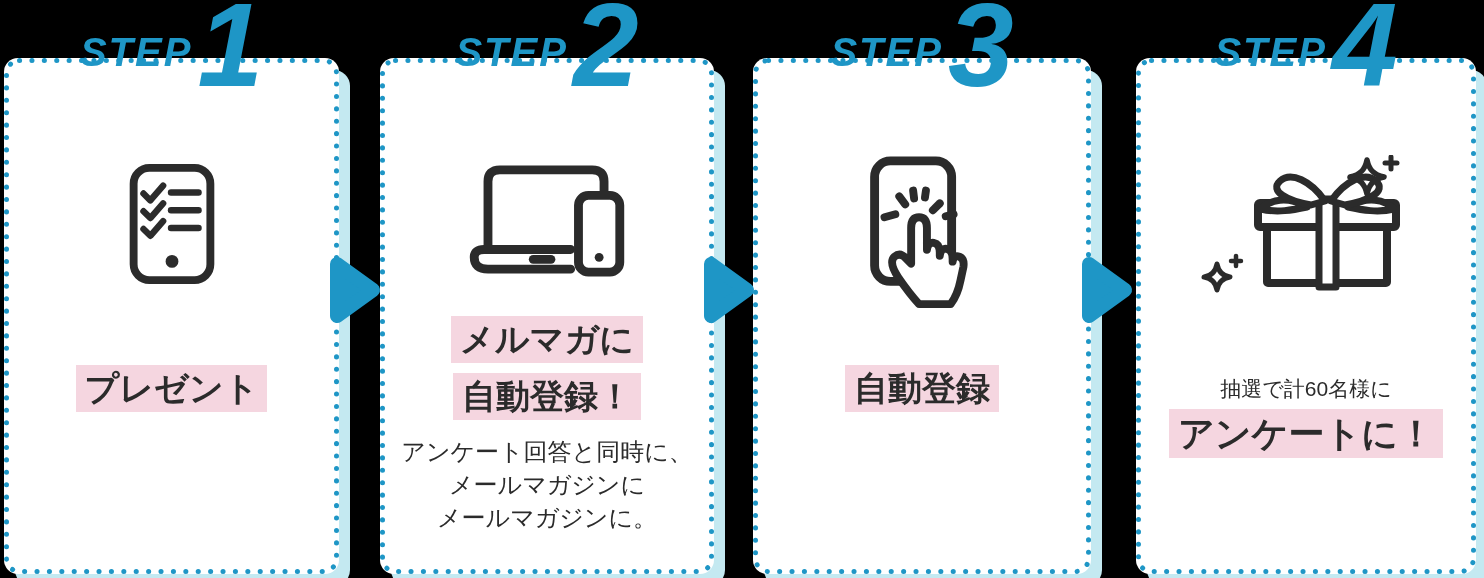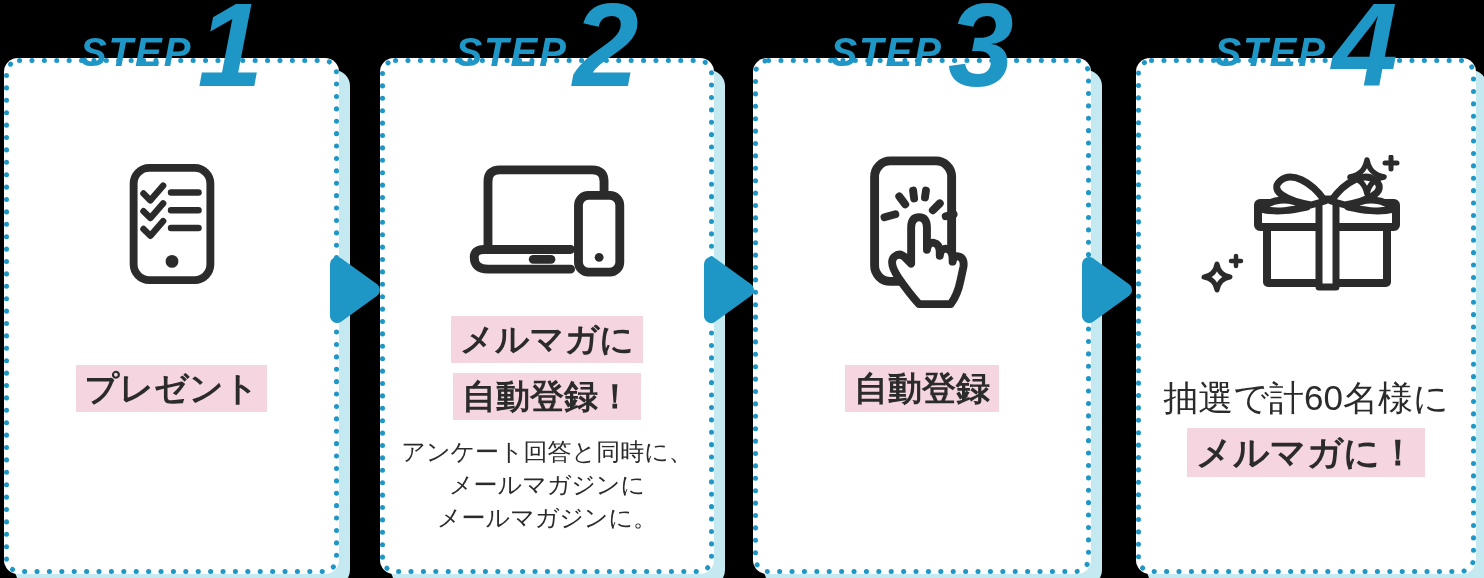--- a/index.html
+++ b/index.html
@@ -38,21 +38,21 @@
   .iw1{top:105px;} .iw2{top:100px;} .iw3{top:97px;} .iw4{top:97px;}
   .icon-wrap svg{color:var(--text-dark);}
 
   .text-block{position:absolute;left:0;width:100%;text-align:center;z-index:3;}
   .tb1{top:302px;} .tb2{top:253px;} .tb3{top:302px;} .tb4{top:315px;}
   .line{line-height:0;}
   .hl{display:inline-block;background:var(--highlight-pink);color:var(--text-dark);
       font-weight:bold;font-size:34px;line-height:1.2;padding:3px 9px;margin:5px 0;}
   .hl-big{font-size:36px;}
   .plain{display:inline-block;color:var(--text-dark);font-weight:500;
-         font-size:35px;line-height:1.3;margin:2px 0;}
+         font-size:21px;line-height:1.3;margin:2px 0;}
   .desc{margin-top:10px;color:var(--text-dark);font-size:24px;line-height:1.38;font-weight:400;}
 
   .arrow{position:absolute;top:252px;z-index:4;}
   .a1{left:326px;} .a2{left:700px;} .a3{left:1078px;}
   .arrow svg path{fill:var(--accent-blue);stroke:var(--accent-blue);
                   stroke-width:14;stroke-linejoin:round;}
 </style>
 </head>
 <body>
 
@@ -162,21 +162,21 @@
         <path d="M124 46 C110 26 90 16 79 26 C68 36 86 46 110 50 Z" fill="#FFFFFF" stroke-width="7"></path>
         <path d="M130 46 C144 26 164 16 175 26 C186 36 168 46 144 50 Z" fill="#FFFFFF" stroke-width="7"></path>
         <path d="M166 5 C168 15 173 20 183 22 C173 24 168 29 166 39 C164 29 159 24 149 22 C159 20 164 15 166 5 Z" stroke-width="5.5"></path>
         <path d="M190 2 V14 M184 8 H196" stroke-width="5"></path>
         <path d="M16 109 C17.5 117 22 121 29 122 C22 123 17.5 127 16 135 C14.5 127 10 123 3 122 C10 121 14.5 117 16 109 Z" stroke-width="5"></path>
         <path d="M35 101 V111 M30 106 H40" stroke-width="4.5"></path>
       </svg>
     </div>
     <div class="text-block tb4">
       <div class="line"><span class="plain">抽選で計60名様に</span></div>
-      <div class="line"><span class="hl hl-big">メルマガに！</span></div>
+      <div class="line"><span class="hl hl-big">アンケートに！</span></div>
     </div>
   </div>
 
   <div class="arrow a1">
     <svg width="58" height="76" viewBox="0 0 58 76">
         <path d="M11 12 L47 38 L11 64 Z"></path>
       </svg>
   </div>
   <div class="arrow a2">
     <svg width="58" height="76" viewBox="0 0 58 76">

